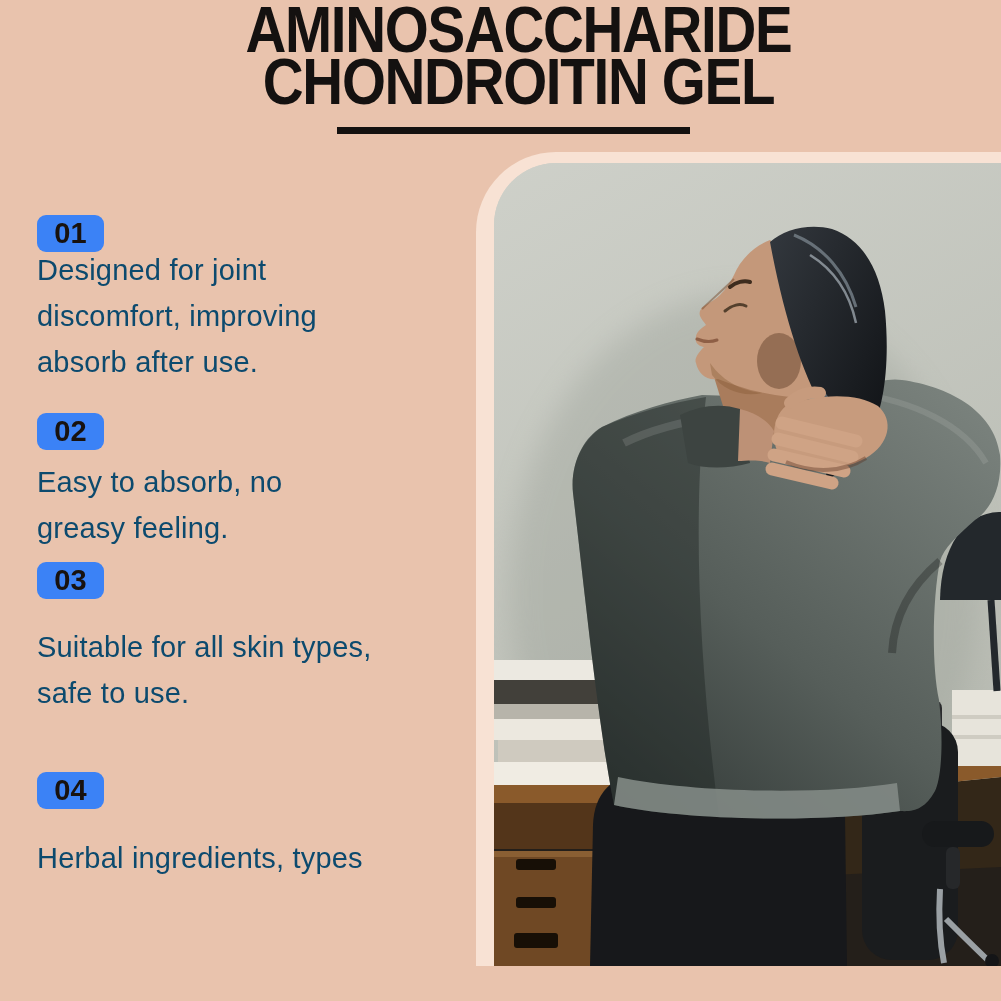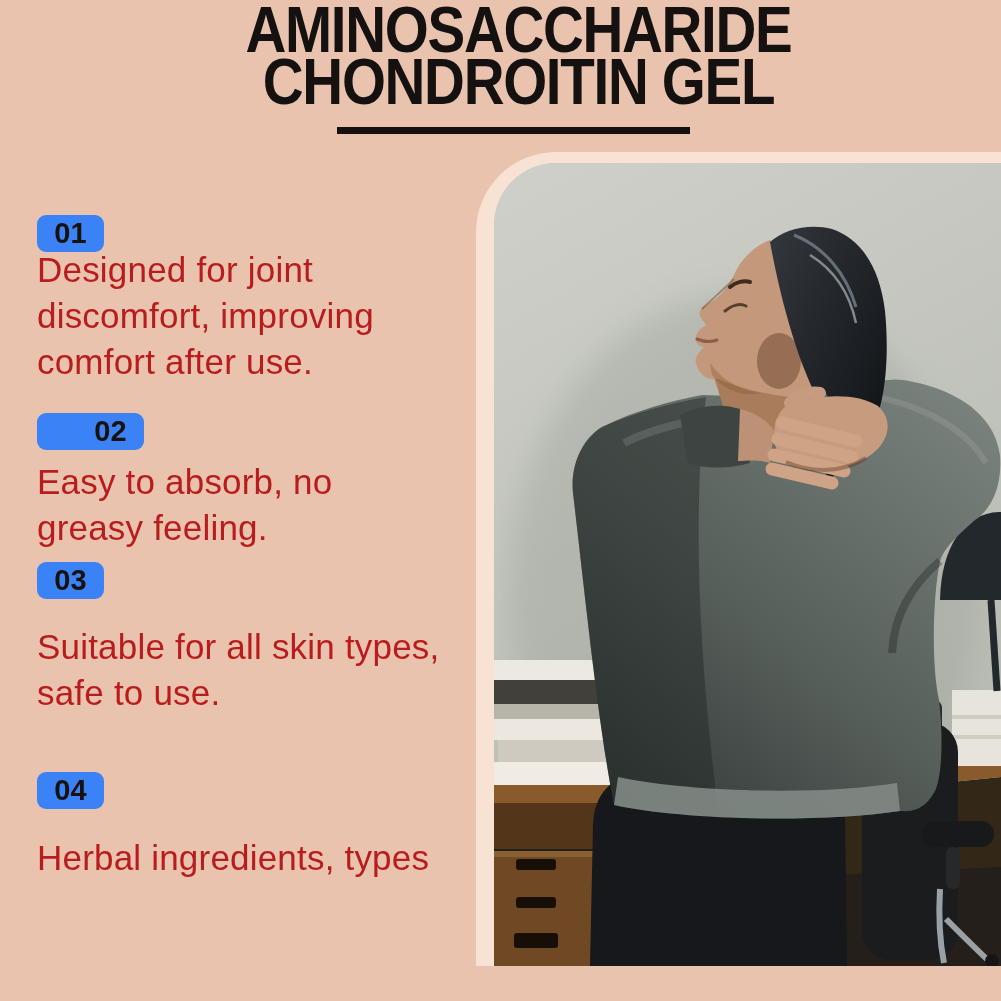--- a/index.html
+++ b/index.html
@@ -23,25 +23,25 @@
   }
   
   .badge{
     position:absolute;left:37px;width:67px;height:37px;
     background:#3b82f6;border-radius:9px;
     color:#18120f;font-weight:700;font-size:29px;line-height:37px;
     text-align:center;
   }
   .feature-text{
     position:absolute;left:37px;width:460px;margin:0;
-    color:#b91c1c;font-size:35px;line-height:46px;letter-spacing:0.2px;
+    color:#0c4a6e;font-size:29px;line-height:46px;letter-spacing:0.2px;
   }
   .feature-text span{display:block;white-space:nowrap;}
   #badge-1{top:215px;} #text-1{top:247px;}
-  #badge-2{top:413px;padding-left:40px;} #text-2{top:459px;}
+  #badge-2{top:413px;} #text-2{top:459px;}
   #badge-3{top:562px;} #text-3{top:624px;}
   #badge-4{top:772px;} #text-4{top:835px;}
   
   .photo-frame{
     position:absolute;left:476px;top:152px;width:525px;height:814px;
     background:#f8e2d4;border-top-left-radius:80px;
   }
   .photo{
     position:absolute;left:494px;top:163px;width:507px;height:803px;
     border-top-left-radius:62px;overflow:hidden;
@@ -57,21 +57,21 @@
     <span>CHONDROITIN GEL</span>
   </h1>
   <div class="title-underline"></div>
 </header>
 
 <section>
   <div class="badge" id="badge-1">01</div>
   <p class="feature-text" id="text-1">
     <span>Designed for joint</span>
     <span>discomfort, improving</span>
-    <span>comfort after use.</span>
+    <span>absorb after use.</span>
   </p>
 
   <div class="badge" id="badge-2">02</div>
   <p class="feature-text" id="text-2">
     <span>Easy to absorb, no</span>
     <span>greasy feeling.</span>
   </p>
 
   <div class="badge" id="badge-3">03</div>
   <p class="feature-text" id="text-3">

